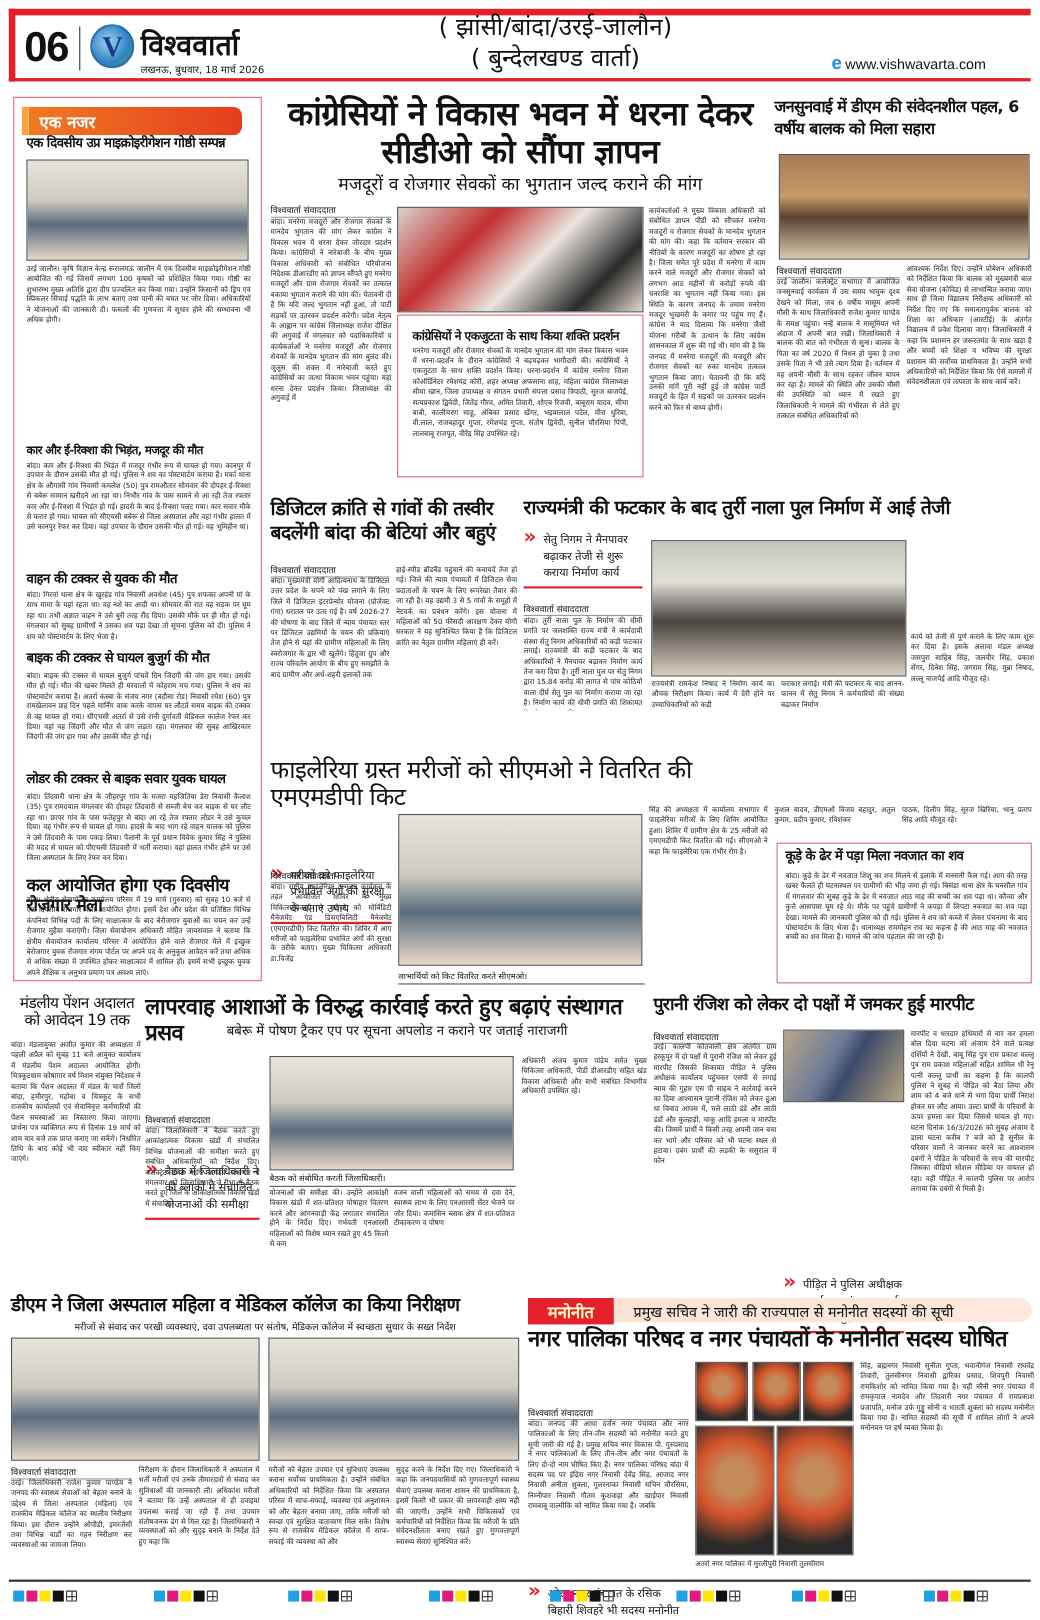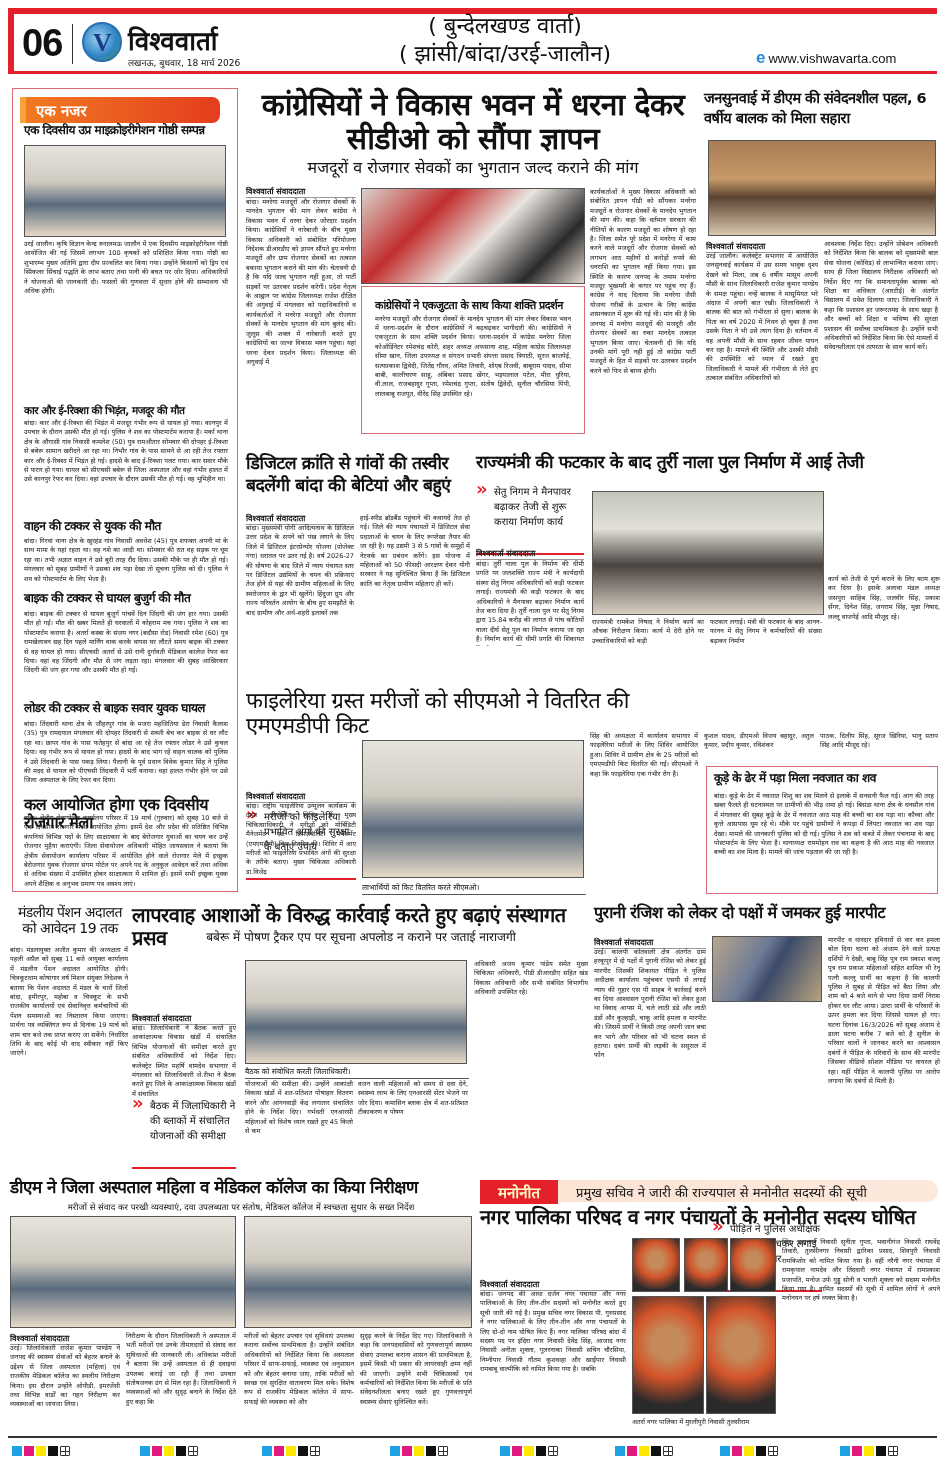--- a/index.html
+++ b/index.html
@@ -13,29 +13,29 @@
 .brand{left:128px;top:22px;font-size:26px;font-weight:bold}
 .dateline{left:128px;top:56px;font-size:9px}
 .edition{left:340px;top:12px;width:330px;text-align:center;font-size:22px;line-height:28px}
 .url{left:756px;top:48px;font-size:13px;font-family:Liberation Sans, sans-serif}
 .url b{color:#2b8ad8;font-size:17px;margin-right:3px}
 .box{border:1.5px solid #d96a79}
 .tagbar{background:linear-gradient(90deg,#f07a22,#e43d1e);color:#fff;font-weight:bold;font-size:15px;padding:3px 10px;border-radius:0 8px 8px 0;border-left:6px solid #f7a33a}
 .hl{font-weight:bold;letter-spacing:-0.5px;line-height:1.15}
 .sub{line-height:1.2}
 .txt{font-size:6.5px;line-height:9.4px;color:#222;text-align:justify;overflow:hidden}
-.byline{font-size:8px;font-weight:bold;border-bottom:1.5px solid #999;padding-bottom:1px;margin-bottom:19px}
+.byline{font-size:8px;font-weight:normal;border-bottom:1.5px solid #999;padding-bottom:1px;margin-bottom:19px}
 .photo{background:linear-gradient(135deg,#c9b59a,#8a7a66 40%,#d7c9b2 70%,#6f6a60);border:1px solid #555}
 .photo.red{background:linear-gradient(135deg,#d9d2cc,#c22f2f 30%,#e9e4df 55%,#2a2a2a 80%,#e5dad0)}
 .photo.office{background:linear-gradient(180deg,#a87c55 0,#c79a6a 40%,#5b4331 60%,#d9c8b0)}
 .photo.field{background:linear-gradient(180deg,#c2c6ba,#e2e0d8 30%,#4a4440 60%,#d9cfc3)}
 .photo.hall{background:linear-gradient(180deg,#e7e4dd,#cfcac0 40%,#5a6b7e 65%,#e7d9c6)}
 .photo.portrait{background:radial-gradient(circle at 50% 40%,#c48a5a 20%,#d4542a 45%,#2a2a2a 80%)}
 .photo.ground{background:linear-gradient(120deg,#b8a68c,#6d7b96 40%,#3c4a6a 55%,#b7a47f)}
-.pull{font-size:10px;line-height:15px;padding-left:18px;position:relative;border-bottom:2px solid #e4202a;padding-bottom:24px}
+.pull{font-size:10px;line-height:15px;padding-left:18px;position:relative;border-bottom:2px solid #e4202a;padding-bottom:4px}
 .pull:before{content:"»";position:absolute;left:0;top:-3px;color:#e4202a;font-size:18px;font-weight:bold}
 .caption{font-size:7.5px;border-bottom:1.5px solid #555;padding:2px 0}
 .rule{background:#333}
 .cmyk{top:1446px;display:flex;gap:2px;align-items:center}
 .cmyk i{display:inline-block;width:10px;height:10px}
 .cmyk .reg{border:1px solid #333;border-radius:1px;background:linear-gradient(#333,#333) center/1px 100% no-repeat,linear-gradient(#333,#333) center/100% 1px no-repeat,#fff}
 .rbox{border:1.5px solid #d96a79;padding:13px}
 .mark{background:#e4202a;color:#fef9c3;font-weight:bold;font-size:15px;padding:2px 18px}
 .markbar{background:linear-gradient(90deg,#fbe3d3,#fde9dc);border-radius:0 14px 14px 0}
 </style>
@@ -44,22 +44,22 @@
 
 <div class="abs masthead"></div>
 <div class="abs pg">06</div>
 <div class="abs vsep"></div>
 <div class="abs logo">
     <span>V</span>
   </div>
 <div class="abs brand">विश्ववार्ता</div>
 <div class="abs dateline">लखनऊ,  बुधवार, 18 मार्च 2026</div>
 <div class="abs edition">
+  <div>( झांसी/बांदा/उरई-जालौन)</div>
   <div>( बुन्देलखण्ड वार्ता)</div>
-  <div>( झांसी/बांदा/उरई-जालौन)</div>
 </div>
 <a class="abs url"><b>e</b><span>www.vishwavarta.com</span></a>
 
 <div class="abs box" style="left:12px;top:88px;width:226px;height:804px"></div>
 <div class="abs tagbar" style="left:20px;top:97px;width:200px">एक नजर</div>
 <div class="abs hl" style="left:24px;top:124px;width:210px;font-size:12px">एक दिवसीय उप्र माइक्रोइरीगेशन गोष्ठी सम्पन्न</div>
 <div class="abs photo hall" style="left:24px;top:145px;width:202px;height:92px"></div>
 <div class="abs txt" style="left:24px;top:240px;width:204px;height:160px">उरई जालौन। कृषि विज्ञान केन्द्र रूरालमऊ जालौन में एक दिवसीय माइक्रोइरीगेशन गोष्ठी आयोजित की गई जिसमें लगभग 100 कृषकों को प्रशिक्षित किया गया। गोष्ठी का शुभारम्भ मुख्य अतिथि द्वारा दीप प्रज्वलित कर किया गया। उन्होंने किसानों को ड्रिप एवं स्प्रिंकलर सिंचाई पद्धति के लाभ बताए तथा पानी की बचत पर जोर दिया। अधिकारियों ने योजनाओं की जानकारी दी। फसलों की गुणवत्ता में सुधार होने की सम्भावना भी अधिक होगी।</div>
 
 <div class="abs hl" style="left:24px;top:404px;width:210px;font-size:10.5px">कार और ई-रिक्शा की भिड़ंत, मजदूर की मौत</div>

